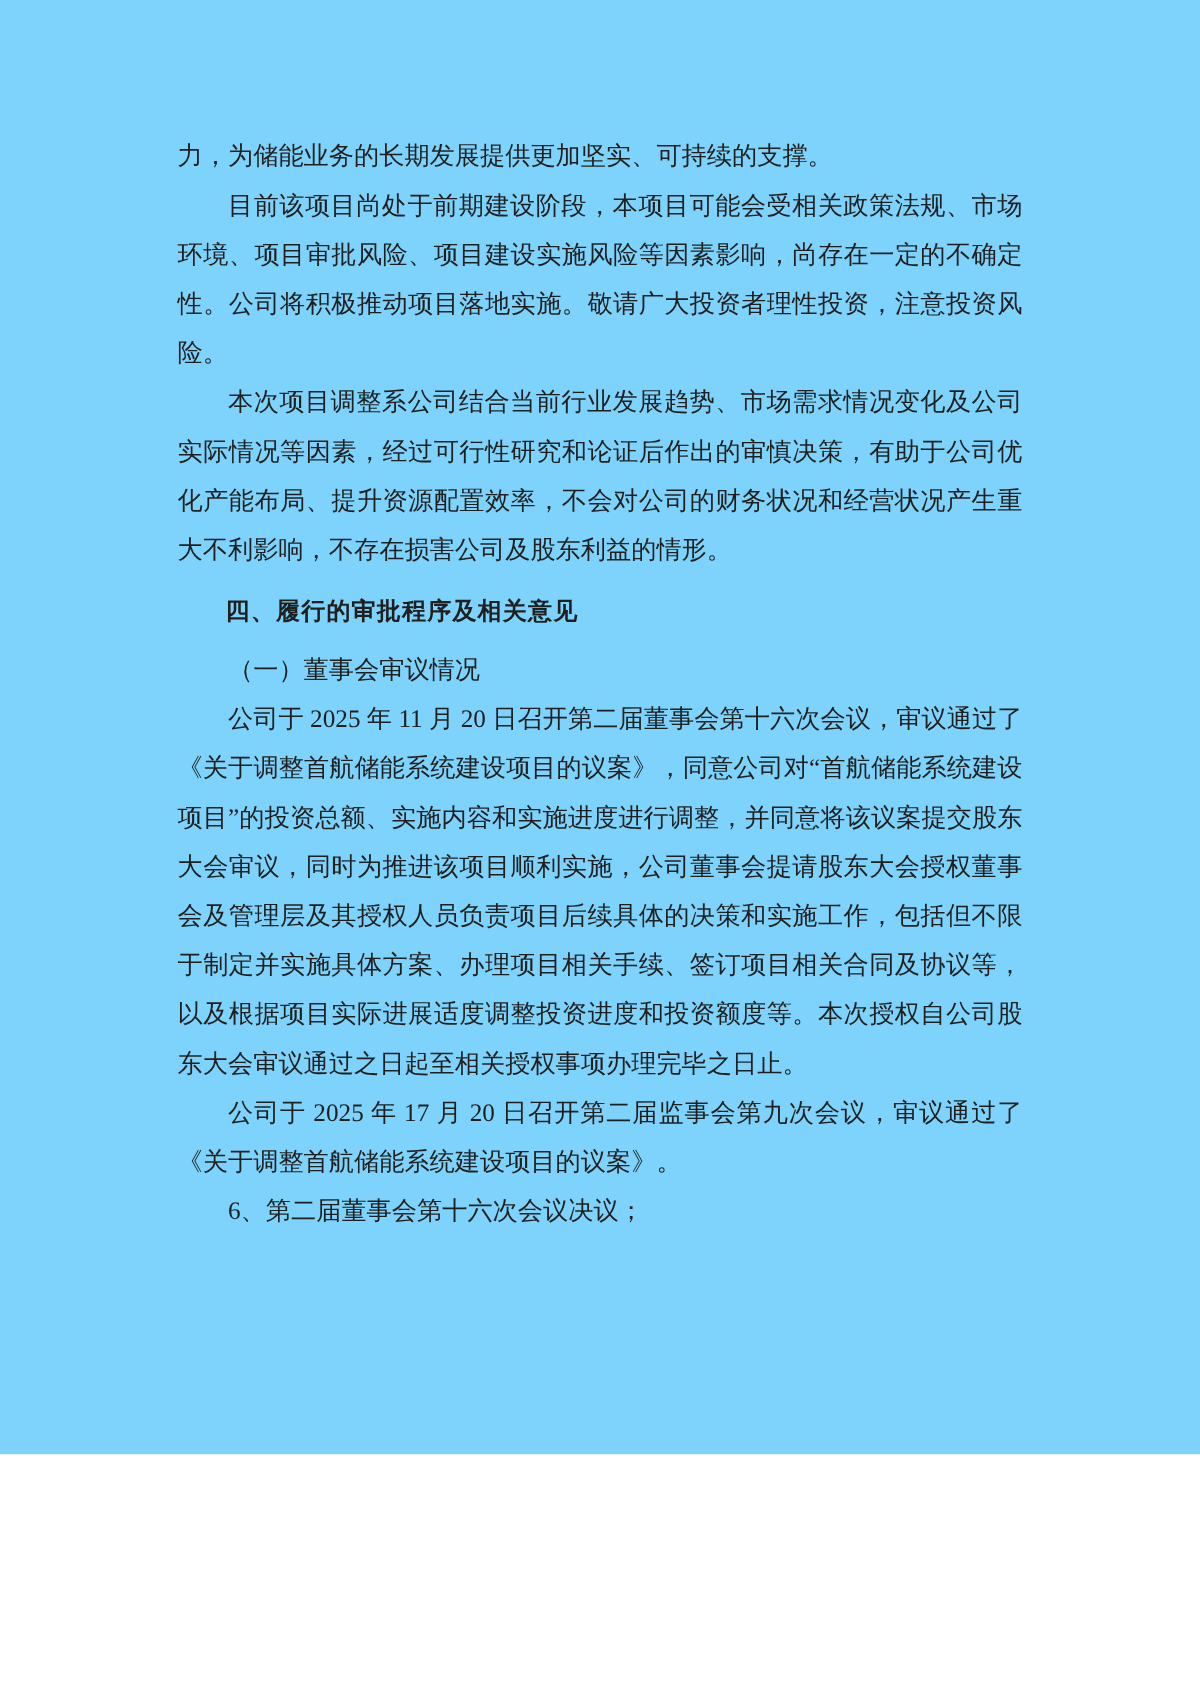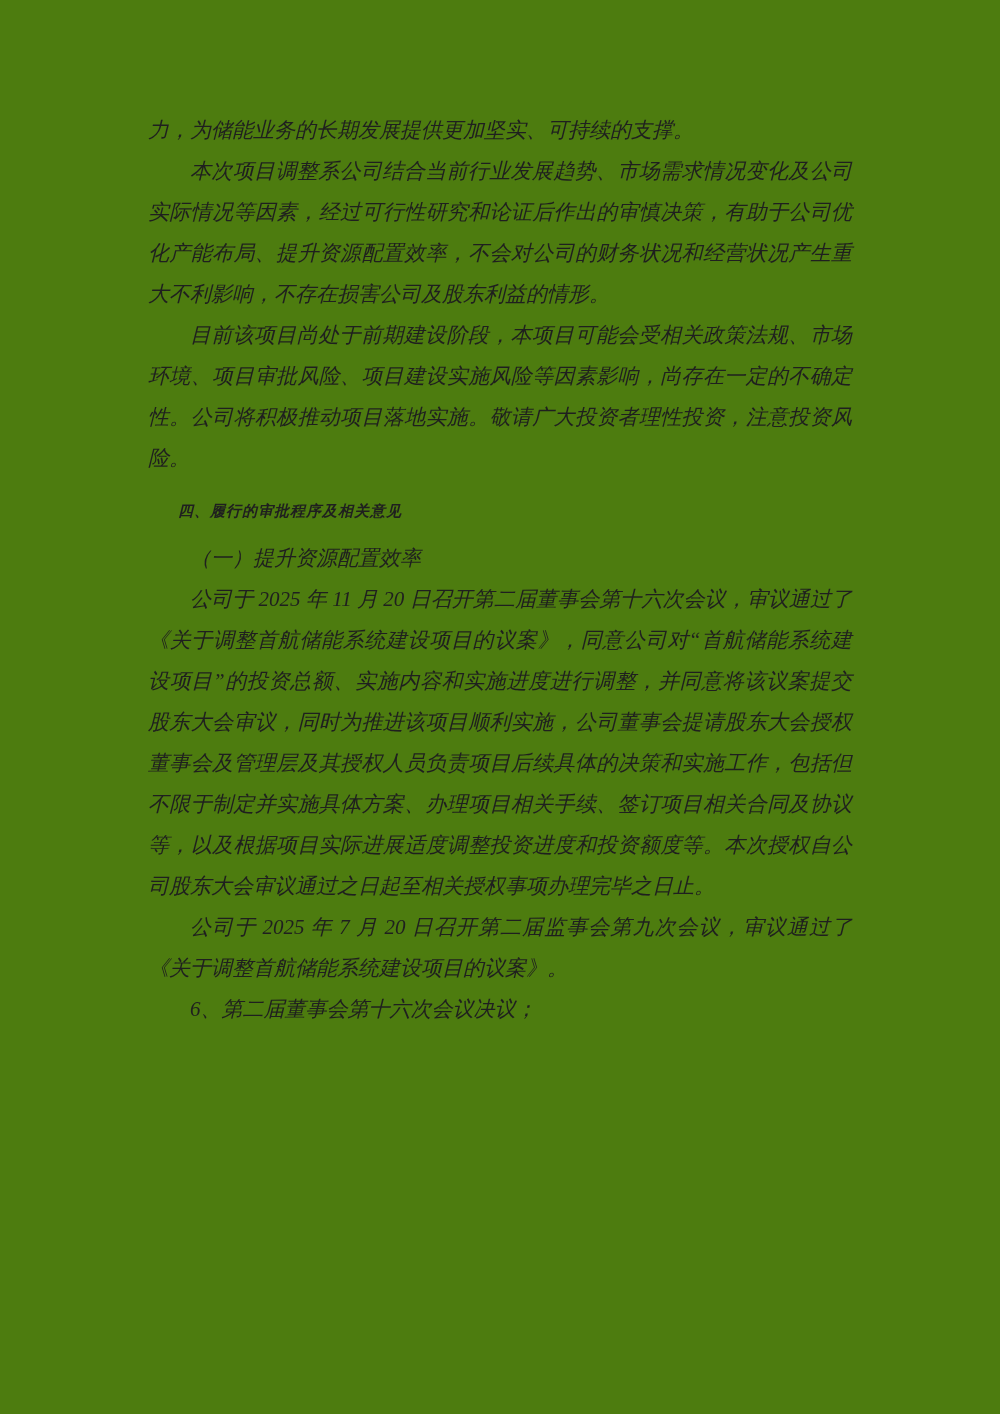--- a/index.html
+++ b/index.html
@@ -3,26 +3,25 @@
 <meta charset="utf-8">
 <style>
   html, body {
     margin: 0;
     padding: 0;
     background: #ffffff;
   }
   .page {
     position: relative;
     width: 1000px;
-    height: 1414px;
-    background: #4d7c0f;
+    height: 1212px;
+    background: #7dd3fc;
     overflow: hidden;
     font-family: "Liberation Serif", "DejaVu Serif", serif;
     color: #1f1f1f;
-    font-style: italic;
   }
   .content {
     position: absolute;
     top: 110px;
     left: 148px;
     width: 704px;
     font-size: 21px;
     line-height: 41px;
   }
   p, h2, h3 {
@@ -39,46 +38,46 @@
     text-align: justify;
     text-indent: 2em;
   }
   .heading {
     font-weight: bold;
     text-indent: 2em;
     letter-spacing: 1px;
     margin-top: 11px;
     margin-bottom: 7px;
     font-family: "Liberation Sans", "DejaVu Sans", sans-serif;
-    font-size: 15px;
+    font-size: 20px;
   }
   .subheading {
     font-weight: normal;
     text-indent: 2em;
   }
 </style>
 </head>
 <body>
 
 <div class="page">
   <div class="content">
 
     <p class="para-cont">力，为储能业务的长期发展提供更加坚实、可持续的支撑。</p>
 
+    <p class="para-body">目前该项目尚处于前期建设阶段，本项目可能会受相关政策法规、市场环境、项目审批风险、项目建设实施风险等因素影响，尚存在一定的不确定性。公司将积极推动项目落地实施。敬请广大投资者理性投资，注意投资风险。</p>
+
     <p class="para-body">本次项目调整系公司结合当前行业发展趋势、市场需求情况变化及公司实际情况等因素，经过可行性研究和论证后作出的审慎决策，有助于公司优化产能布局、提升资源配置效率，不会对公司的财务状况和经营状况产生重大不利影响，不存在损害公司及股东利益的情形。</p>
-
-    <p class="para-body">目前该项目尚处于前期建设阶段，本项目可能会受相关政策法规、市场环境、项目审批风险、项目建设实施风险等因素影响，尚存在一定的不确定性。公司将积极推动项目落地实施。敬请广大投资者理性投资，注意投资风险。</p>
 
     <h2 class="heading">四、履行的审批程序及相关意见</h2>
 
-    <h3 class="subheading">（一）提升资源配置效率</h3>
+    <h3 class="subheading">（一）董事会审议情况</h3>
 
     <p class="para-body">公司于 2025 年 11 月 20 日召开第二届董事会第十六次会议，审议通过了《关于调整首航储能系统建设项目的议案》，同意公司对“首航储能系统建设项目”的投资总额、实施内容和实施进度进行调整，并同意将该议案提交股东大会审议，同时为推进该项目顺利实施，公司董事会提请股东大会授权董事会及管理层及其授权人员负责项目后续具体的决策和实施工作，包括但不限于制定并实施具体方案、办理项目相关手续、签订项目相关合同及协议等，以及根据项目实际进展适度调整投资进度和投资额度等。本次授权自公司股东大会审议通过之日起至相关授权事项办理完毕之日止。</p>
 
 
-    <p class="para-body">公司于 2025 年 7 月 20 日召开第二届监事会第九次会议，审议通过了《关于调整首航储能系统建设项目的议案》。</p>
+    <p class="para-body">公司于 2025 年 17 月 20 日召开第二届监事会第九次会议，审议通过了《关于调整首航储能系统建设项目的议案》。</p>
 
 
 
     <p class="para-body">6、第二届董事会第十六次会议决议；</p>
 
   </div>
 </div>
 
 </body></html>

